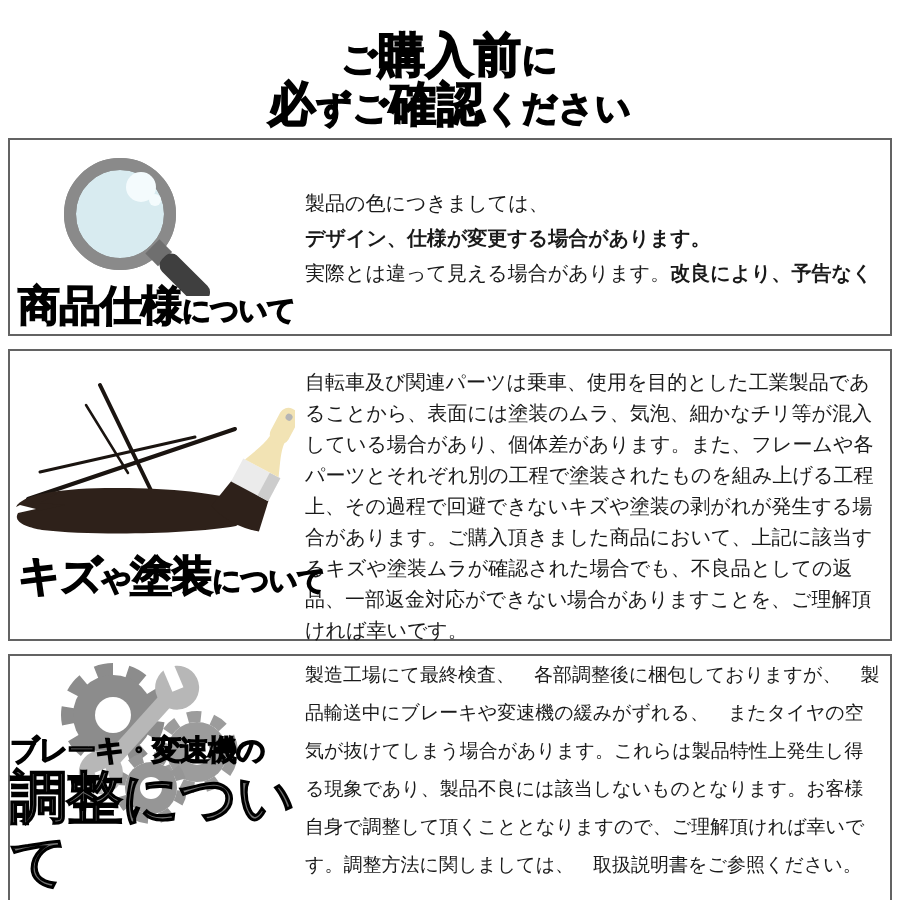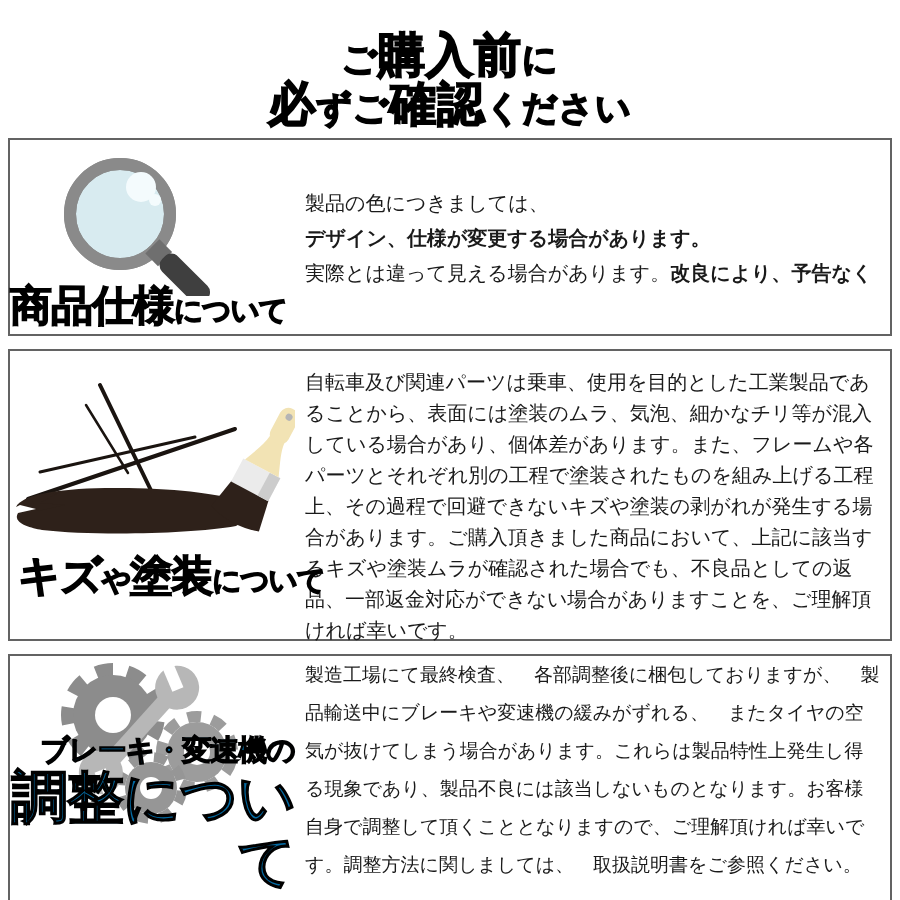--- a/index.html
+++ b/index.html
@@ -24,26 +24,26 @@
   #box2{height:292px;}
   #box3{height:250px;margin-bottom:12px;}
   .left{flex:0 0 285px;width:285px;position:relative;}
   .right{flex:1;padding:0 10px 0 10px;color:#1a1a1a;}
   .b{font-weight:bold;}
   
   .title{
     position:absolute;font-weight:bold;white-space:nowrap;line-height:1;
     color:#000;-webkit-text-stroke:1.4px #000;letter-spacing:-1px;
   }
-  #box1 .title{left:0;bottom:7px;font-size:42px;}
+  #box1 .title{left:8px;bottom:7px;font-size:42px;}
   #box2 .title{left:8px;bottom:42px;font-size:42px;}
   .title .sm{font-size:0.68em;}
   .title3{
-    position:absolute;left:0;bottom:8px;width:285px;text-align:right;
-    font-weight:bold;color:#0369a1;-webkit-text-stroke:1.3px #000;
+    position:absolute;left:0;bottom:8px;width:285px;text-align:left;
+    font-weight:bold;color:#737373;-webkit-text-stroke:1.3px #000;
     line-height:1.12;letter-spacing:-1px;
   }
   .title3 .tl1{font-size:29px;}
   .title3 .tl2{font-size:57px;}
   
   #box1 .right{padding-top:46px;font-size:20px;line-height:35px;}
   #box2 .right{padding-top:16px;font-size:20px;line-height:31px;}
   #box3 .right{font-size:19px;line-height:38px;}
   
   .icon-magnifier{position:absolute;left:45px;top:6px;width:170px;height:150px;}

